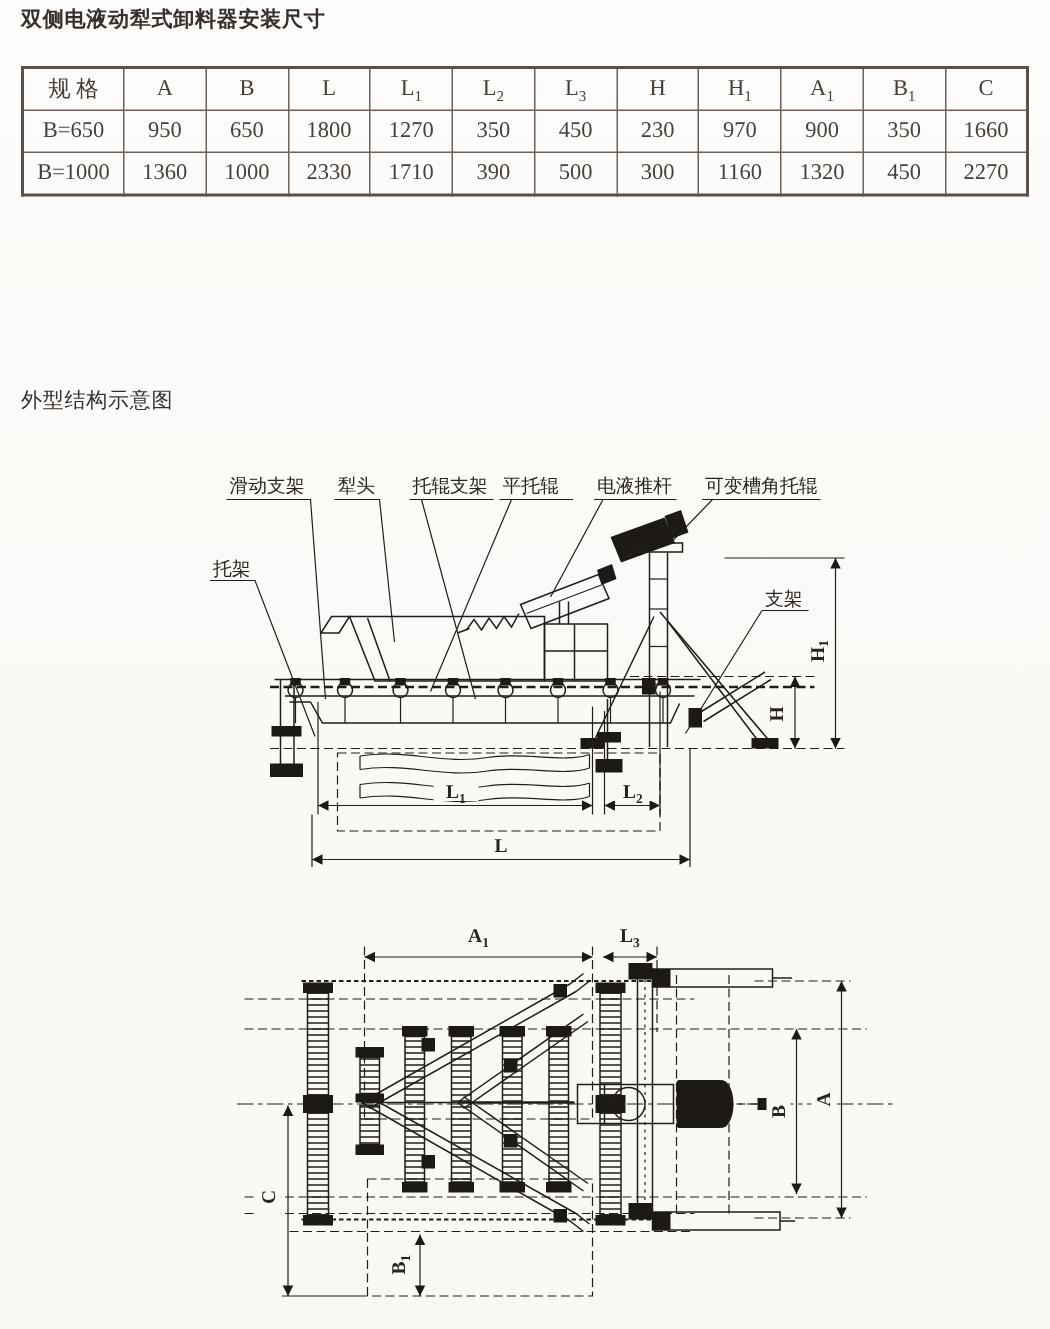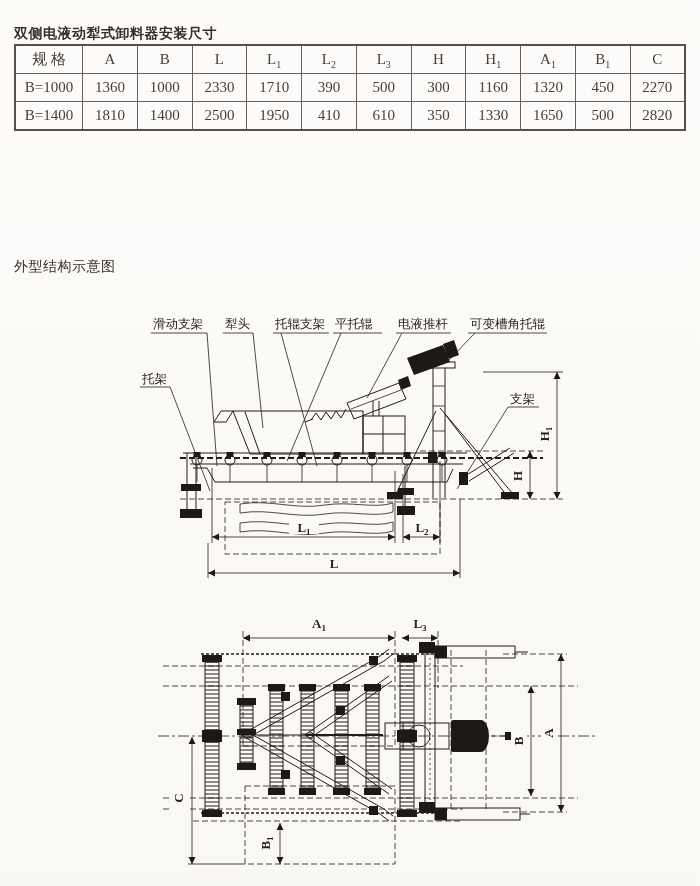--- a/index.html
+++ b/index.html
@@ -2,21 +2,21 @@
 <html><head>
 <meta charset="utf-8">
 <style>
   html,body{margin:0;padding:0;}
   body{
     width:700px;height:886px;position:relative;overflow:hidden;
     background:linear-gradient(180deg,#fdfcfa 0%,#fbf9f6 60%,#faf8f4 100%);
     font-family:"Liberation Sans",sans-serif;color:#3c3531;
   }
   .page-title{
-    position:absolute;left:14px;top:25px;font-size:14px;font-weight:bold;
+    position:absolute;left:14px;top:4px;font-size:14px;font-weight:bold;
     letter-spacing:.5px;color:#362f2b;
   }
   .sec-title{
     position:absolute;left:14px;top:258px;font-size:14px;font-weight:normal;
     letter-spacing:.5px;color:#362f2b;
   }
   table.dims{
     position:absolute;left:14px;top:44px;width:672px;table-layout:fixed;
     border-collapse:collapse;border:2px solid #5a5049;
     font-family:"Liberation Serif",serif;font-size:15px;color:#47403a;
@@ -61,46 +61,46 @@
         <th>L<sub>3</sub></th>
         <th>H</th>
         <th>H<sub>1</sub></th>
         <th>A<sub>1</sub></th>
         <th>B<sub>1</sub></th>
         <th>C</th>
       </tr>
     </thead>
   <tbody id="tbody">
       <tr>
+        <td>B=650</td>
+        <td>950</td>
+        <td>650</td>
+        <td>1800</td>
+        <td>1270</td>
+        <td>350</td>
+        <td>450</td>
+        <td>230</td>
+        <td>970</td>
+        <td>900</td>
+        <td>350</td>
+        <td>1660</td>
+      </tr>
+      <tr>
         <td>B=1000</td>
         <td>1360</td>
         <td>1000</td>
         <td>2330</td>
         <td>1710</td>
         <td>390</td>
         <td>500</td>
         <td>300</td>
         <td>1160</td>
         <td>1320</td>
         <td>450</td>
         <td>2270</td>
-      </tr>
-      <tr>
-        <td>B=1400</td>
-        <td>1810</td>
-        <td>1400</td>
-        <td>2500</td>
-        <td>1950</td>
-        <td>410</td>
-        <td>610</td>
-        <td>350</td>
-        <td>1330</td>
-        <td>1650</td>
-        <td>500</td>
-        <td>2820</td>
       </tr>
     </tbody>
 </table>
 
 <div class="sec-title">外型结构示意图</div>
 
 <svg id="svg-side" class="dgram" width="530" height="285" viewBox="0 0 530 285">
 
   <text class="cn" x="47" y="77">托架</text>
   <text class="cn" x="58" y="22">滑动支架</text>

